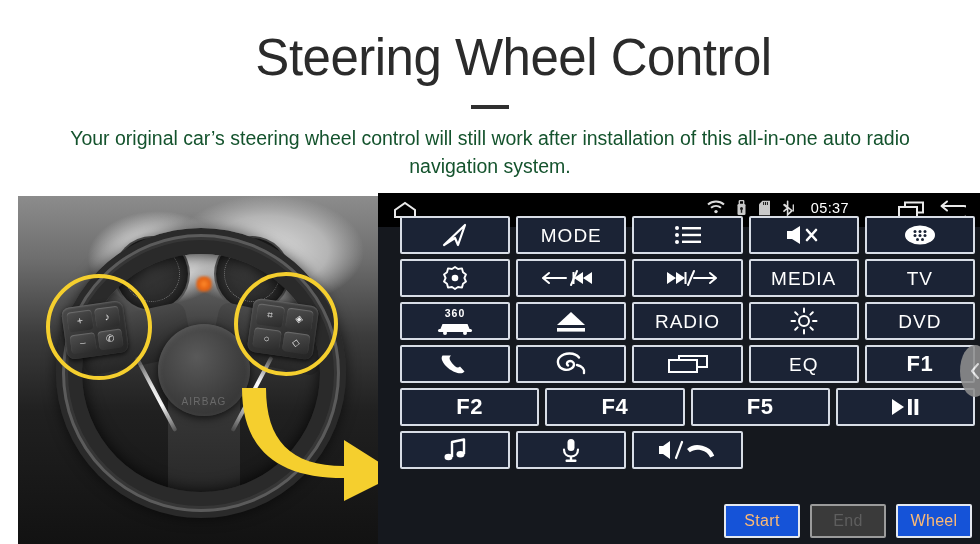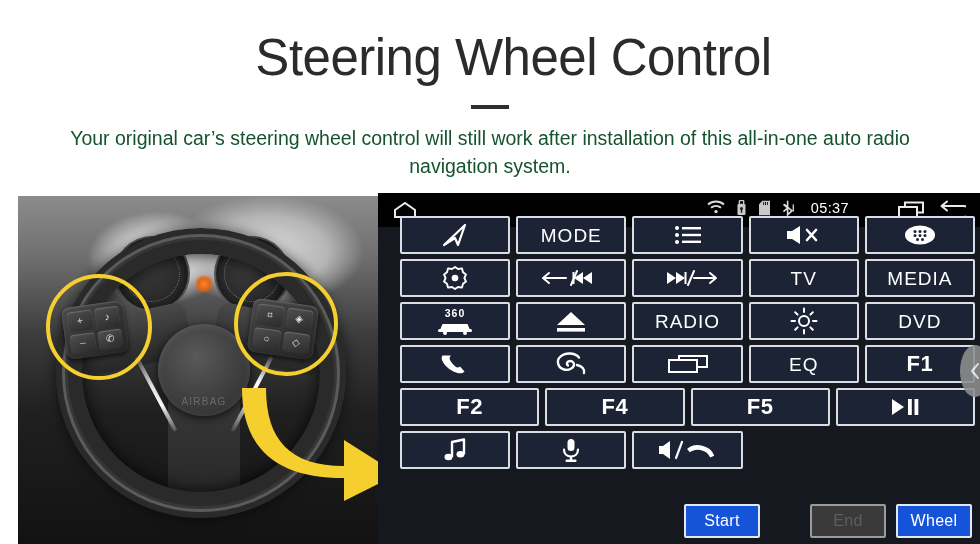--- a/index.html
+++ b/index.html
@@ -253,25 +253,25 @@
     position: absolute;
     right: 8px; bottom: 6px;
     display: flex; gap: 10px;
   }
   .fbtn {
     width: 76px; height: 34px;
     border: 2px solid #e4e8ef;
     border-radius: 2px;
     display: flex; align-items: center; justify-content: center;
     font-size: 16px;
-    color: #ffffff;
+    color: #fdba74;
     background: #1553d8;
     letter-spacing: 0.3px;
   }
-  .fbtn.disabled { background: #3a3a3a; color: #5e5e5e; border-color: #9b9b9b; margin-left: 40px; }
+  .fbtn.disabled { background: #3a3a3a; color: #5e5e5e; border-color: #9b9b9b; }
 
   svg { display: block; }
 </style>
 </head>
 <body>
 
 <div class="page">
 
   <div class="header">
     <div class="title">Steering Wheel Control</div>
@@ -462,24 +462,24 @@
             <span class="ico">
               <svg width="62" height="20" viewBox="0 0 62 20">
                 <path d="M10 4 L10 16 L19 10 Z M19 4 L19 16 L28 10 Z" fill="#fff"></path>
                 <rect x="27.5" y="4" width="2" height="12" fill="#fff"></rect>
                 <path d="M31 17 L37 3" stroke="#fff" stroke-width="2" stroke-linecap="round"></path>
                 <path d="M37 10 L59 10 M59 10 L53 5 M59 10 L53 15" fill="none" stroke="#fff" stroke-width="2" stroke-linecap="round" stroke-linejoin="round"></path>
               </svg>
             </span>
           </div>
           <div class="btn">
+            <span class="lbl">MEDIA</span>
+          </div>
+          <div class="btn">
             <span class="lbl">TV</span>
-          </div>
-          <div class="btn">
-            <span class="lbl">MEDIA</span>
           </div>
         </div>
 
         <div class="row">
           <div class="btn">
             <span class="ico">
               <svg width="40" height="30" viewBox="0 0 40 30">
                 <text x="20" y="11" font-family="Liberation Sans, sans-serif" font-size="10.5" font-weight="bold" fill="#fff" text-anchor="middle">360</text>
                 <path d="M5 24 L7.5 18 L32.5 18 L35 24 Z" fill="#fff"></path>
                 <rect x="3" y="23" width="34" height="3" rx="1.5" fill="#fff"></rect>

